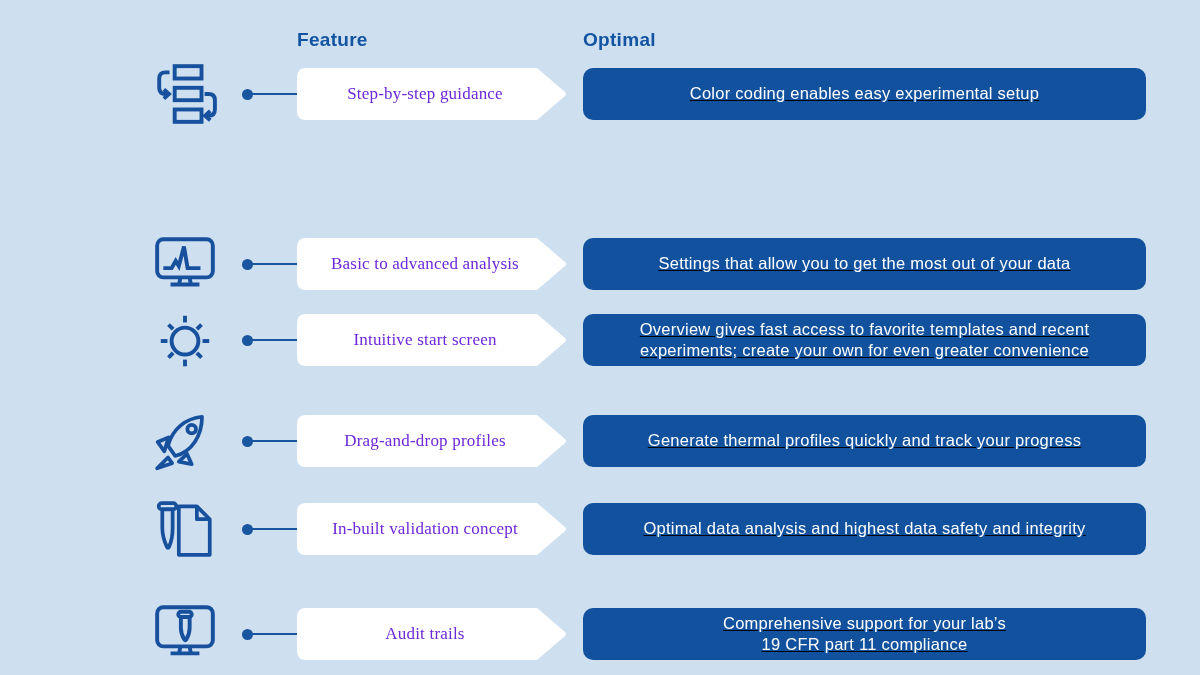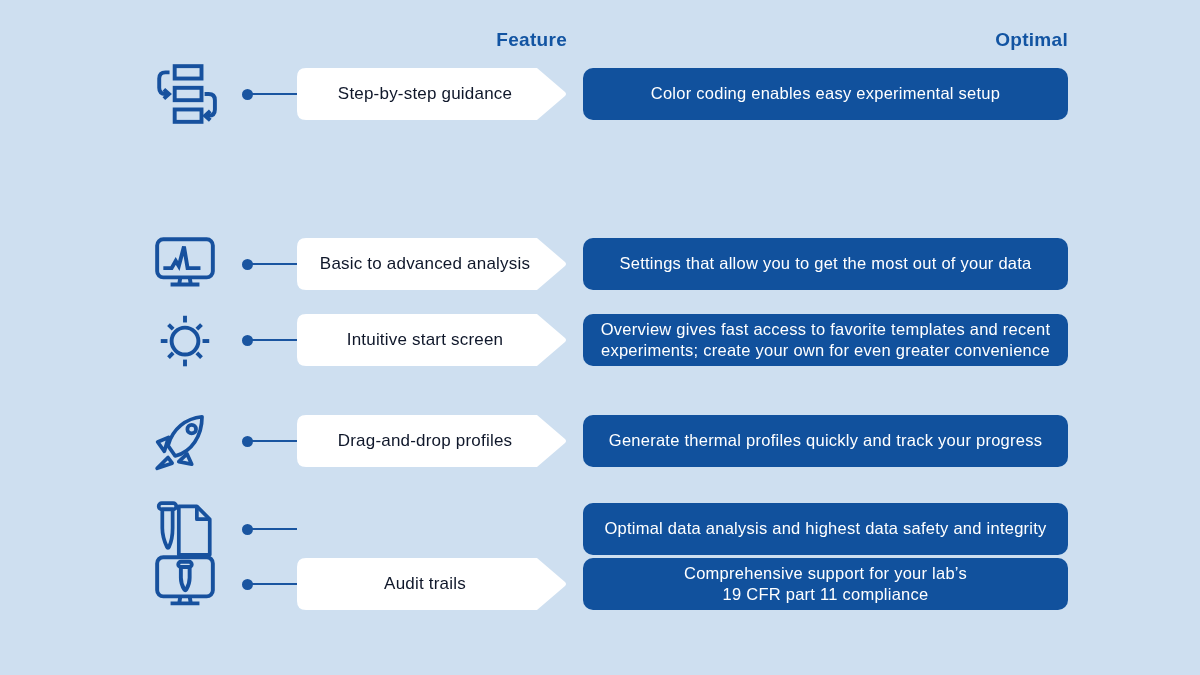--- a/index.html
+++ b/index.html
@@ -6,21 +6,21 @@
   body{font-family:"Liberation Sans", sans-serif;}
   #canvas{
     position:relative;
     width:1200px;height:675px;
     background:#CEDFF0;
     overflow:hidden;
   }
   .col-header{
     position:absolute;top:29px;
     font-size:19px;font-weight:bold;
-    color:#1254A2;text-align:right;
+    color:#1254A2;text-align:left;
     letter-spacing:.3px;
   }
   #feature-header{left:297px;width:270px;}
   #benefit-header{left:583px;width:485px;}
   .row{position:absolute;left:0;width:1200px;height:52px;}
   .icon-wrap{
     position:absolute;left:152px;top:50%;
     transform:translateY(-50%);
     width:66px;height:66px;
   }
@@ -38,28 +38,28 @@
   .feature-box{
     position:absolute;left:297px;top:0;
     width:270px;height:52px;
   }
   .feature-box svg.arrow-bg{
     position:absolute;inset:0;width:270px;height:52px;
   }
   .feature-text{
     position:absolute;inset:0;
     display:flex;align-items:center;justify-content:center;
-    color:#0f172a;font-size:17px;letter-spacing:.2px;
-    padding-right:14px;box-sizing:border-box;
+    color:#6d28d9;font-size:17px;letter-spacing:.2px;
+    padding-right:14px;box-sizing:border-box;font-family:Liberation Serif, serif;
   }
   .benefit-box{
     position:absolute;left:583px;top:0;
-    width:485px;height:52px;
+    width:563px;height:52px;
     background:#11519D;border-radius:10px;
-    display:flex;align-items:center;justify-content:center;
+    display:flex;align-items:center;justify-content:center;text-decoration:underline;
   }
   .benefit-text{
     color:#ffffff;font-size:16.5px;letter-spacing:.25px;
     text-align:center;white-space:pre-line;line-height:1.28;
   }
 </style>
 </head>
 <body>
 
 <div id="canvas">
@@ -169,26 +169,32 @@
     <div class="icon-wrap">
       <svg viewBox="0 0 64 64" fill="none" stroke="#17519E" stroke-width="3.6" stroke-linejoin="round">
         <path d="M26 10 H43.5 L56 22.5 V57 H26 Z"></path>
         <path d="M43.5 10 V22.5 H56"></path>
         <rect x="6.5" y="7" width="17" height="6" rx="3" fill="#CEDFF0"></rect>
         <path d="M10 13 V31 C10 38 12 44 14.5 49.5 C15 50.7 16 50.7 16.5 49.5 C19 44 20 38 20 31 V13 Z" fill="#CEDFF0"></path>
       </svg>
     </div>
     <span class="dot"></span>
     <span class="conn-line"></span>
+    <div class="feature-box">
+      <svg class="arrow-bg" viewBox="0 0 270 52">
+        <path d="M9 0 H240 L268 24 Q270 26 268 28 L240 52 H9 Q0 52 0 43 V9 Q0 0 9 0 Z" fill="#FFFFFF"></path>
+      </svg>
+      <span class="feature-text">In-built validation concept</span>
+    </div>
     <div class="benefit-box">
       <span class="benefit-text">Optimal data analysis and highest data safety and integrity</span>
     </div>
   </div>
 
-  <div class="row" style="top:558px">
+  <div class="row" style="top:608px">
     <div class="icon-wrap">
       <svg viewBox="0 0 64 64" fill="none" stroke="#17519E" stroke-width="3.8">
         <rect x="5" y="6" width="54" height="38" rx="6"></rect>
         <rect x="25.5" y="10.5" width="13" height="5" rx="2.5"></rect>
         <path d="M28 15.5 V26 C28 31 29.5 34.5 31.3 37.3 C32 38.4 32.6 38.4 33.3 37.3 C35 34.5 36.5 31 36.5 26 V15.5"></path>
         <path d="M27.5 44 L26.5 50 M36.5 44 L37.5 50 M18 50.8 H46"></path>
       </svg>
     </div>
     <span class="dot"></span>
     <span class="conn-line"></span>

